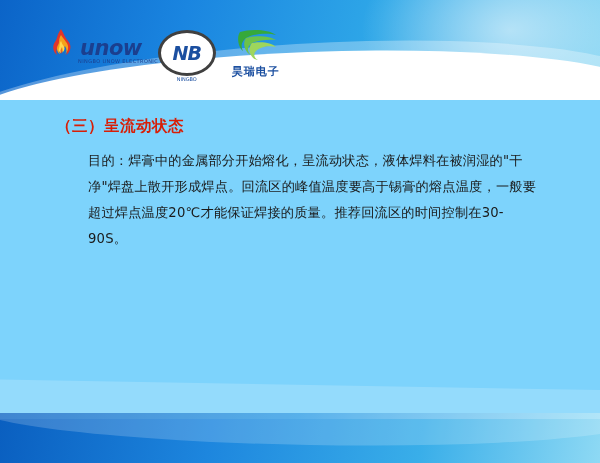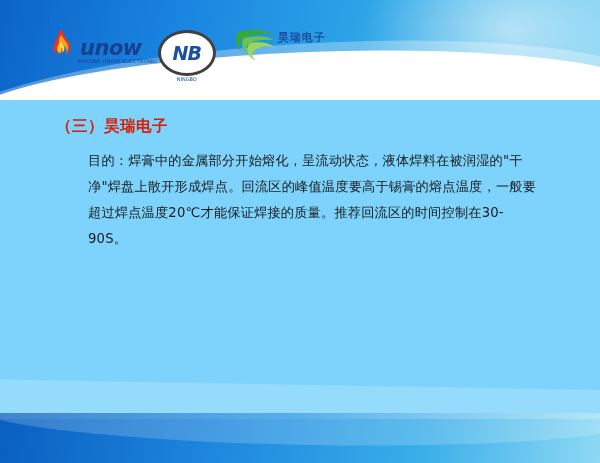--- a/index.html
+++ b/index.html
@@ -131,22 +131,22 @@
     text-align: center;
     font-size: 5px;
     color: #1b4fa0;
     white-space: nowrap;
   }
 
   
   .logo-green {
     position: relative;
     display: flex;
-    flex-direction: row;
-    align-items: flex-start;
+    flex-direction: column;
+    align-items: flex-end;
     margin-top: 0px;
   }
   .logo-green-mark {
     width: 46px;
     height: 34px;
     position: relative;
   }
   .logo-green-text {
     font-size: 11px;
     color: #1b4fa0;
@@ -261,21 +261,21 @@
           <path d="M12 10 C22 7 36 8 42 12 C34 11 22 12 17 16 C13 19 13 24 17 27 C11 25 8 15 12 10 Z" fill="#6cc24a"></path>
           <path d="M18 15 C28 13 38 15 42 19 C35 17 26 19 22 23 C19 26 20 30 24 32 C16 31 13 20 18 15 Z" fill="#9ed65c"></path>
         </svg>
       </div>
       <div class="logo-green-text">昊瑞电子</div>
     </div>
 
   </div>
 
   <div class="content">
-    <div class="heading h1">（三）昊瑞电子</div>
+    <div class="heading h1">（三）呈流动状态</div>
     <div class="para p1">目的：焊膏中的金属部分开始熔化，呈流动状态，液体焊料在被润湿的"干净"焊盘上散开形成焊点。回流区的峰值温度要高于锡膏的熔点温度，一般要超过焊点温度20℃才能保证焊接的质量。推荐回流区的时间控制在30-90S。</div>
 
   </div>
 
   <div class="footer-line"></div>
   <div class="footer">
     <div class="footer-sweep"></div>
   </div>
 
 </div>

